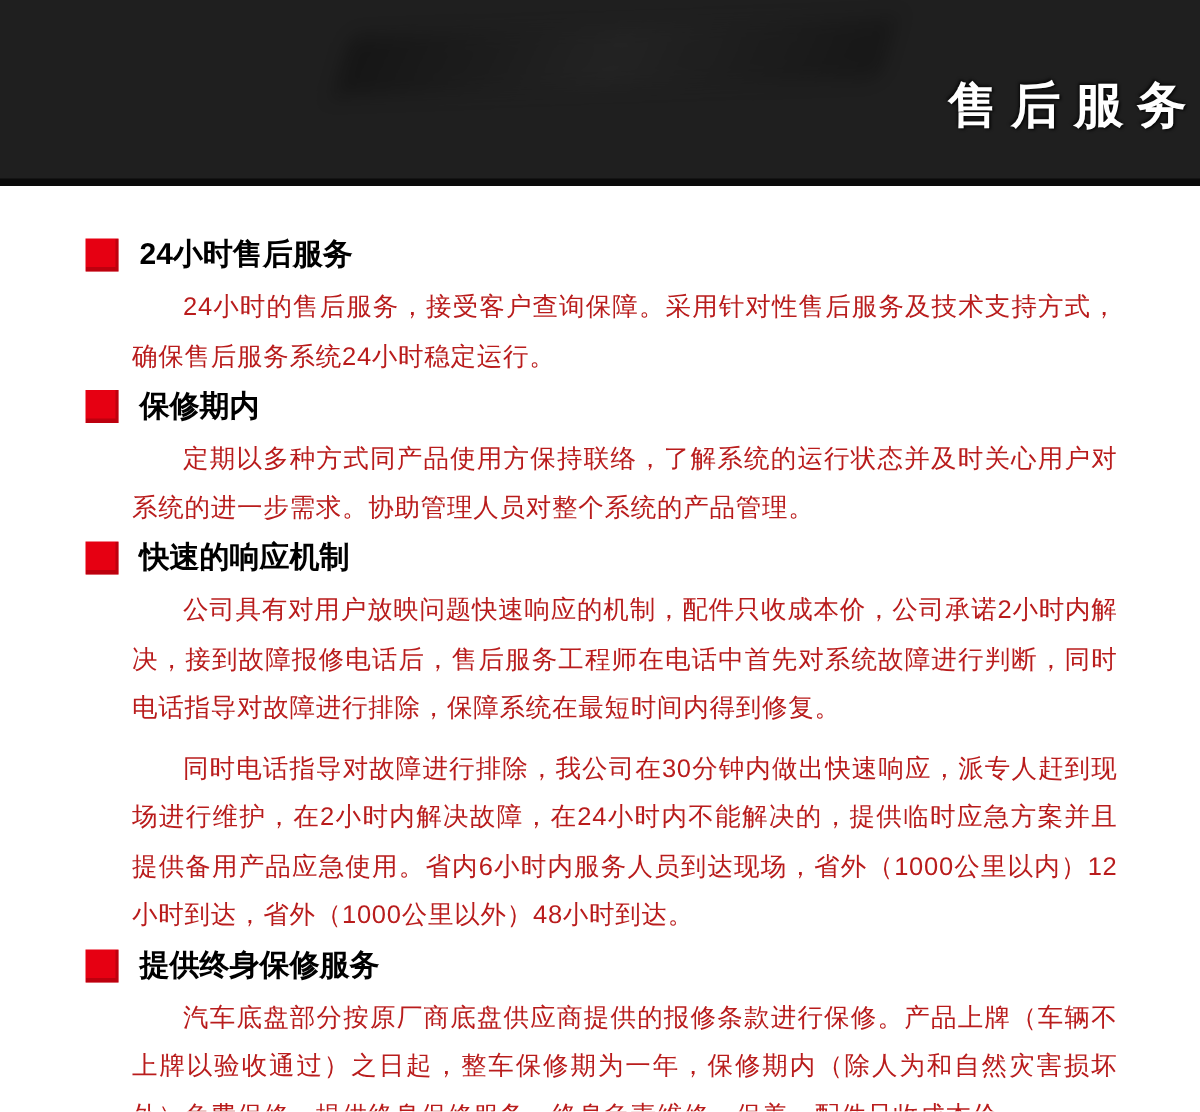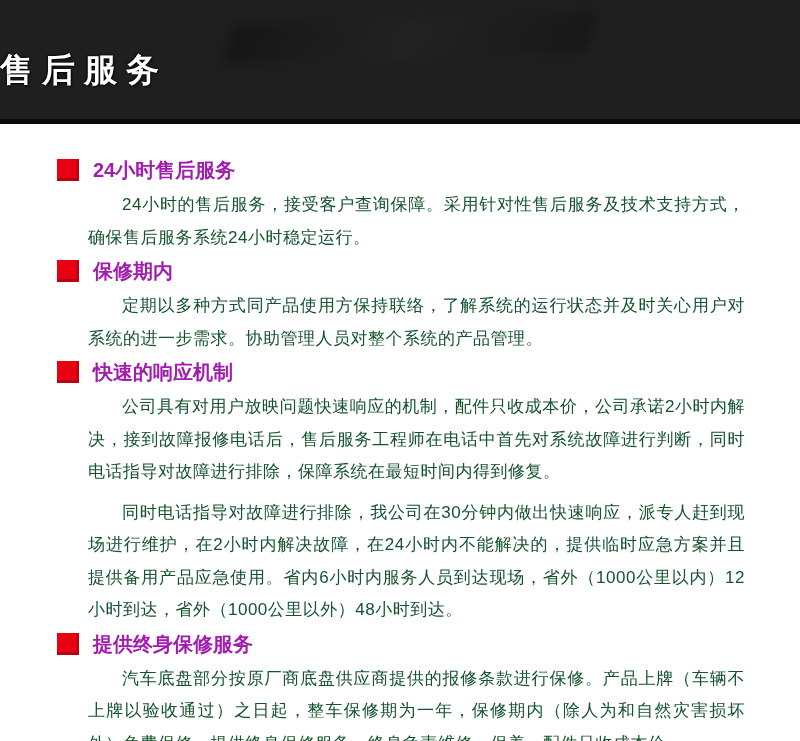--- a/index.html
+++ b/index.html
@@ -18,21 +18,21 @@
   }
   
   .banner {
     position: relative;
     width: 100%;
     height: 119px;
     background: #1f1f1f;
     border-bottom: 5px solid #0a0a0a;
     display: flex;
     align-items: flex-end;
-    justify-content: flex-start;
+    justify-content: flex-end;
     overflow: hidden;
   }
   .banner-watermark {
     position: absolute;
     top: 18px;
     left: 230px;
     width: 360px;
     height: 40px;
     background: linear-gradient(100deg, rgba(0,0,0,0.55), rgba(60,60,60,0.25), rgba(0,0,0,0.45));
     filter: blur(6px);
@@ -61,31 +61,31 @@
     width: 22px;
     height: 22px;
     background: #e60012;
     box-shadow: inset -2px -3px 0 rgba(140,0,10,0.45);
     flex: 0 0 auto;
   }
   .heading-text {
     margin-left: 14px;
     font-size: 20px;
     font-weight: bold;
-    color: #a21caf;
+    color: #000000;
     line-height: 22px;
   }
   .section-body {
     margin: 0 0 0 31px;
   }
   .section-body p {
     margin: 8px 0 6px 0;
     font-size: 17px;
     line-height: 32.5px;
-    color: #14532d;
+    color: #b91c1c;
     text-indent: 2em;
     text-align: justify;
     letter-spacing: 0.5px;
   }
 </style>
 </head>
 <body>
 
 <div class="page">
 

